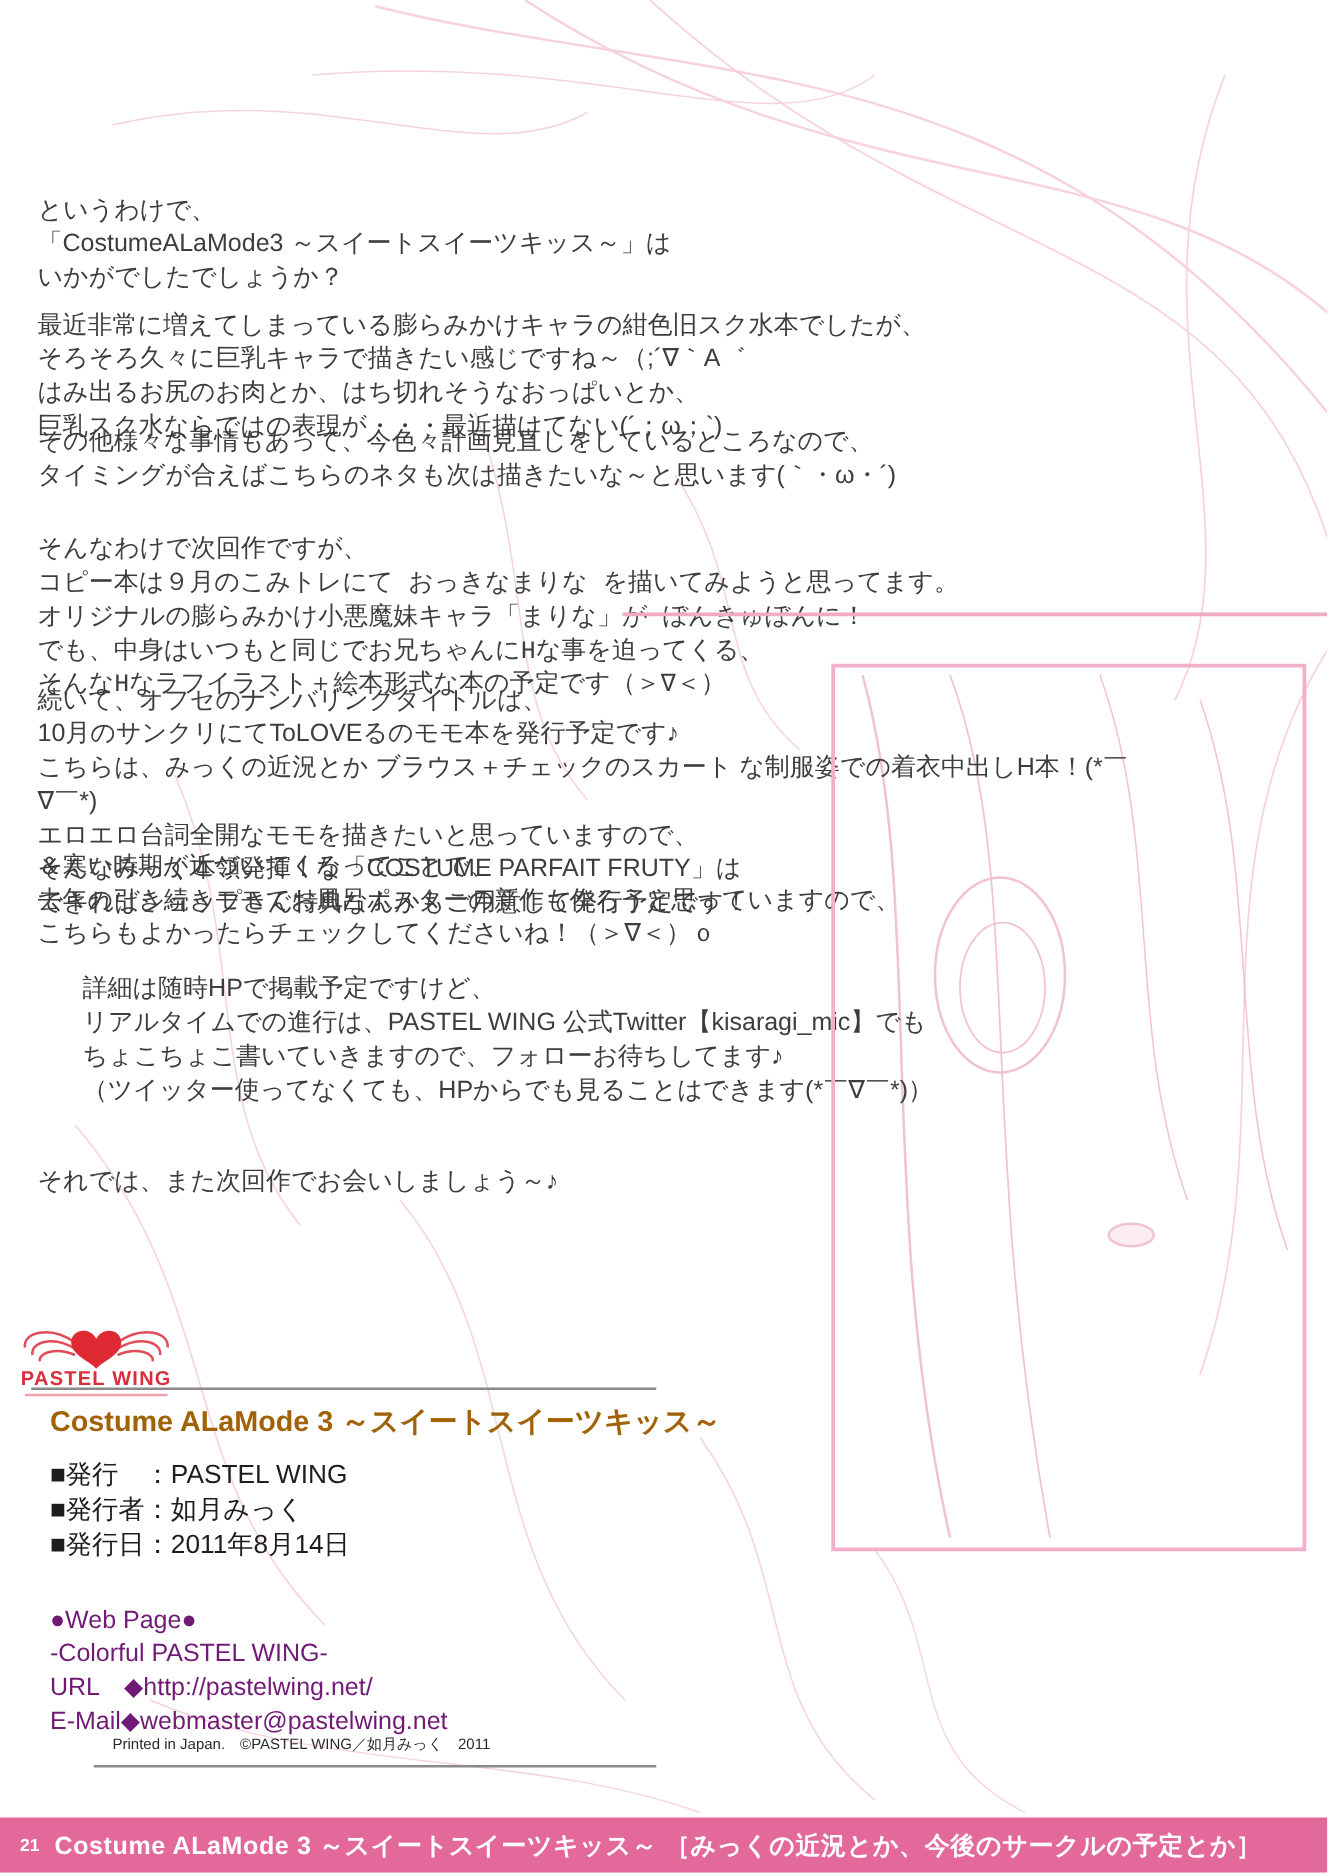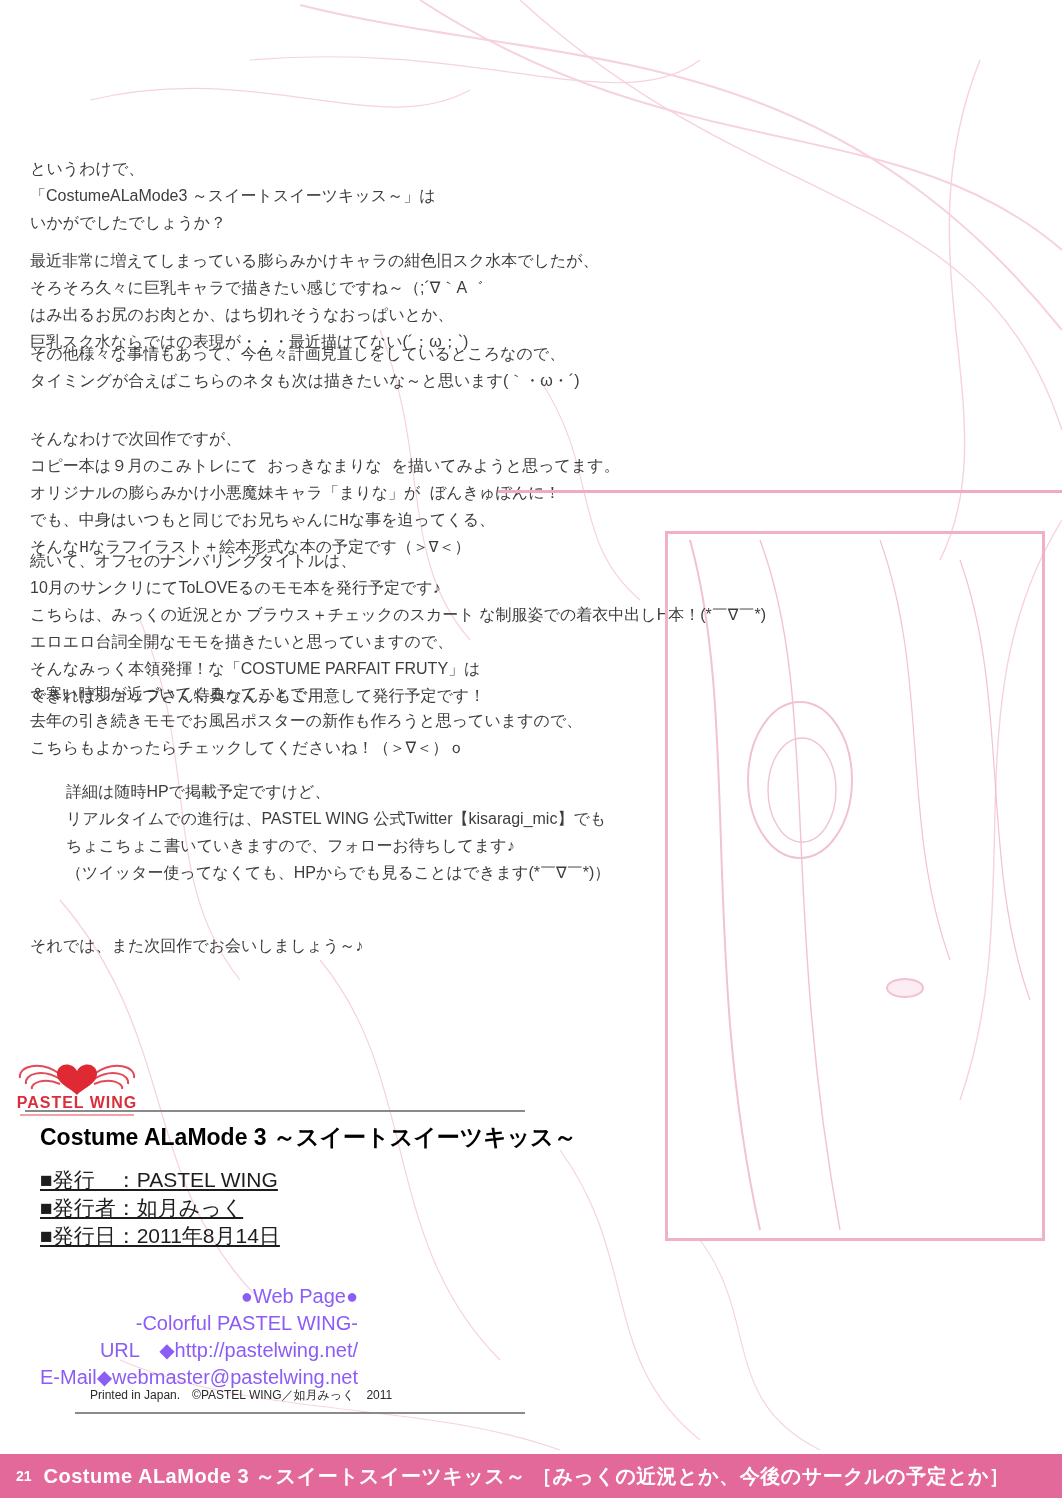--- a/index.html
+++ b/index.html
@@ -34,21 +34,21 @@
     color:#f5911e;text-shadow:1px 1px 0 #fff;
   }
   .logo-swoosh{
     position:absolute;left:140px;top:82px;width:60px;height:16px;border:none;
     border-bottom:5px solid #7fd0f0;border-radius:0 0 60px 20px;transform:rotate(8deg);
   }
   .logo-tagline-bottom{position:absolute;left:88px;top:86px;font-size:7px;color:#f07ab0;white-space:nowrap;}
   
   .para{
     position:absolute;left:30px;width:880px;
-    font-size:16px;line-height:27px;color:#3d3d3d;white-space:pre-line;
+    font-size:20px;line-height:27px;color:#3d3d3d;white-space:pre-line;
   }
   .p0{top:155px;} .p1{top:247px;} .p2{top:340px;} .p3{top:427px;font-family:Liberation Mono, monospace;}
   .p4{top:547px;} .p5{top:680px;} .p6{top:778px;margin-left:36px;} .p7{top:932px;}
   
   .pink-hline{position:absolute;left:498px;top:490px;width:564px;height:3px;background:#efaac6;}
   .pink-frame{position:absolute;left:665px;top:531px;width:374px;height:704px;border:3px solid #f2afc9;}
   
   .pw-logo{position:absolute;left:12px;top:1060px;width:130px;height:58px;text-align:center;}
   .pw-name{font-size:16px;font-weight:bold;color:#d92f3c;letter-spacing:1px;margin-top:-6px;}
   .pw-underline{height:2px;background:#f0a0a8;margin:2px 8px 0 8px;}
@@ -63,23 +63,23 @@
     -webkit-background-clip:text;background-clip:text;color:transparent;white-space:nowrap;
   }
   .fc-line2{
     position:absolute;left:62px;top:22px;font-size:11.5px;font-weight:bold;letter-spacing:.5px;
     background:linear-gradient(90deg,#1fa69a,#2a9db0,#2a7fc0,#5b57a5);
     -webkit-background-clip:text;background-clip:text;color:transparent;white-space:nowrap;
   }
   .rule{position:absolute;height:2px;background:#8a8a8a;}
   .rule1{left:25px;top:1110px;width:500px;}
   .rule2{left:75px;top:1412px;width:450px;}
-  .book-title{position:absolute;left:40px;top:1122px;font-size:23px;font-weight:bold;color:#000000;white-space:nowrap;}
-  .pub-block{position:absolute;left:40px;top:1166px;font-size:21px;line-height:28px;color:#1d1d1d;white-space:pre-line;text-decoration:underline;}
-  .web-block{position:absolute;left:40px;top:1283px;font-size:20px;line-height:27px;color:#8b5cf6;white-space:pre-line;text-align:right;}
+  .book-title{position:absolute;left:40px;top:1122px;font-size:23px;font-weight:bold;color:#a16207;white-space:nowrap;}
+  .pub-block{position:absolute;left:40px;top:1166px;font-size:21px;line-height:28px;color:#1d1d1d;white-space:pre-line;}
+  .web-block{position:absolute;left:40px;top:1283px;font-size:20px;line-height:27px;color:#701a75;white-space:pre-line;}
   .printed{position:absolute;left:90px;top:1387px;font-size:12px;color:#2a2a2a;white-space:nowrap;}
   
   .footer-bar{
     position:absolute;left:0;top:1454px;width:1062px;height:44px;background:#e2699a;
     display:flex;align-items:center;
   }
   .footer-page{color:#fff;font-size:14px;font-weight:bold;margin-left:16px;}
   .footer-title{color:#fff;font-size:20px;font-weight:bold;margin-left:12px;white-space:nowrap;letter-spacing:.5px;}
 </style>
 </head>

